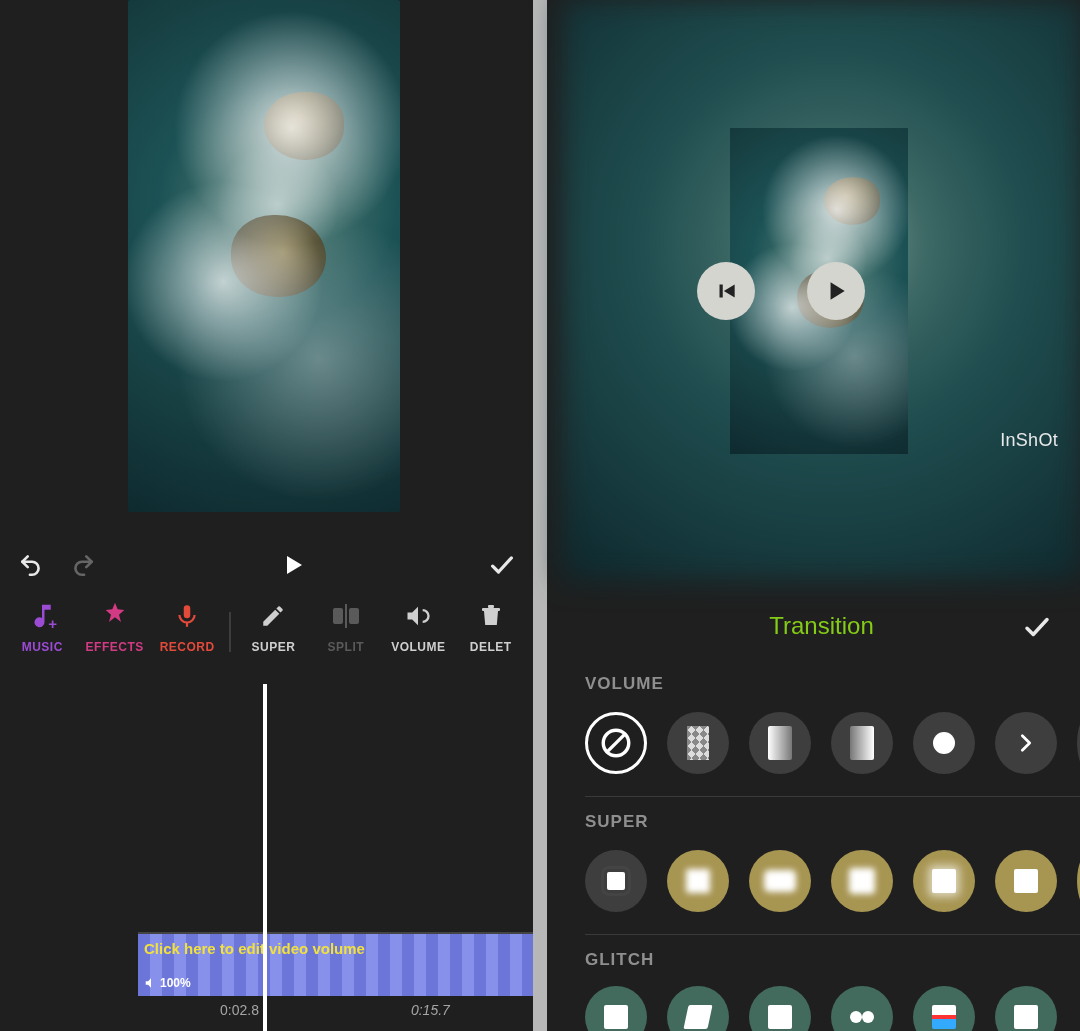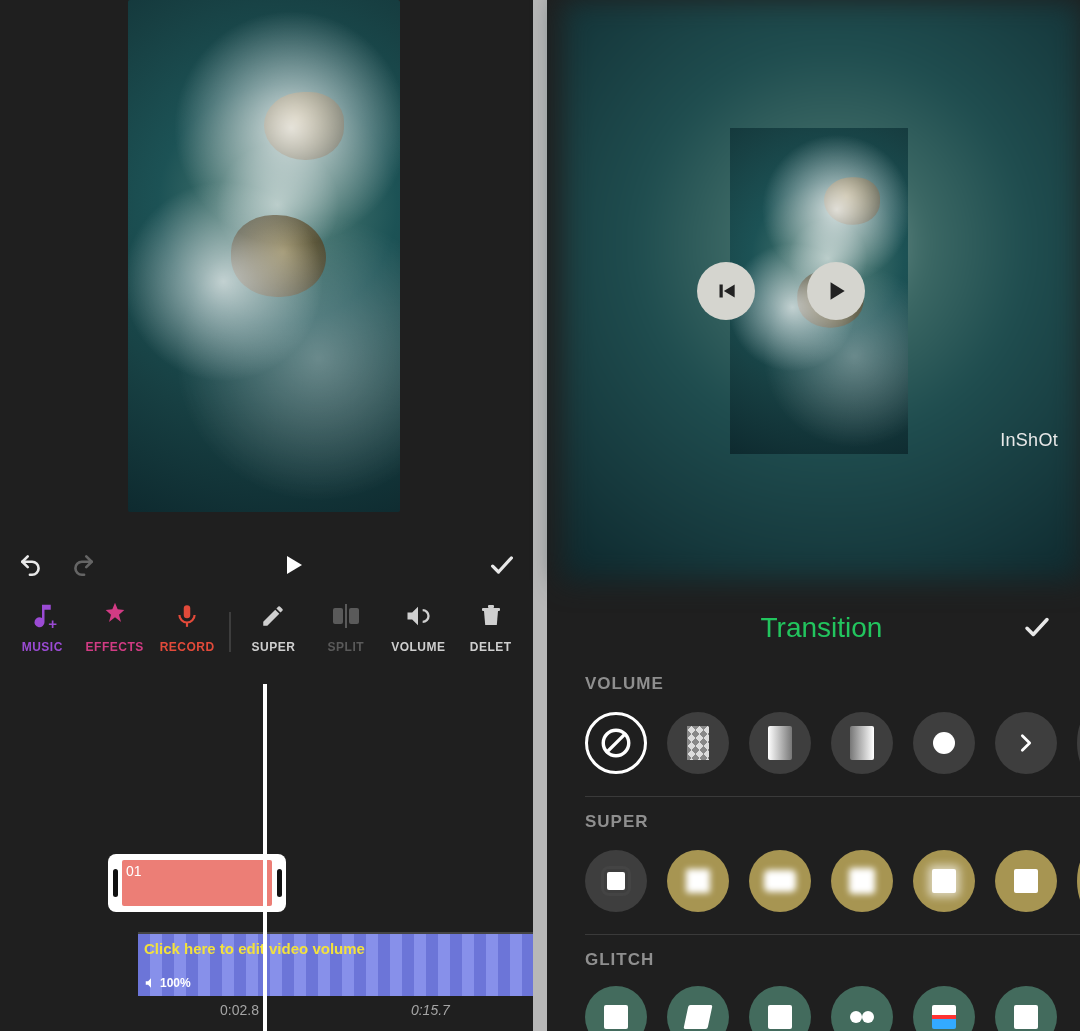--- a/index.html
+++ b/index.html
@@ -81,21 +81,21 @@
     background: radial-gradient(circle at 55% 40%, #9fb9b5 0%, #3a6b68 18%, #1c5255 35%, #173f42 65%, #0e2a2f 100%);
     overflow:hidden;
   }
   .watermark { position:absolute; right:22px; top:430px; font-size:18px; color:#e9e9e9; font-weight:500; letter-spacing:.3px;}
   .play-ctrls { position:absolute; left:150px; top:262px; display:flex; gap:52px; align-items:center;}
   .round-btn { width:58px; height:58px; border-radius:50%;
                background:#d5d5cf; display:flex;align-items:center;justify-content:center;}
 
   
   .panel-title { position:absolute; top:612px; left:16px; right:0; text-align:center;
-                 font-size:28px; color:#22c55e; font-weight:400;}
+                 font-size:24px; color:#84cc16; font-weight:400;}
   .panel-confirm { position:absolute; top:612px; right:28px;}
   .section-label { font-size:17px; font-weight:700; color:#8f8f8f; letter-spacing:1px;}
   .sec-basic  { position:absolute; left:38px; top:674px;}
   .sec-super  { position:absolute; left:38px; top:812px;}
   .sec-glitch { position:absolute; left:38px; top:950px;}
   .hr { position:absolute; left:38px; right:0; height:1px; background:#3a3a3a;}
   .hr1{ top:796px;} .hr2{ top:934px;}
   .chips { position:absolute; left:38px; display:flex; gap:20px; align-items:center;}
   .chips-basic { top:712px;} .chips-super { top:850px;} .chips-glitch { top:986px;}
   .chip { width:62px; height:62px; border-radius:50%; background:#3e3e3e;
@@ -215,27 +215,20 @@
             <rect x="3" y="4" width="18" height="3" rx="1"></rect>
             <rect x="9" y="1" width="6" height="3" rx="1"></rect>
           </svg>
       </span>
       <span>DELET</span>
     </div>
   </div>
 
   <div class="timeline">
     <div class="playhead"></div>
-    <div class="clip-wrap">
-      <div class="clip-handle"></div>
-      <div class="clip-body">
-        <span>01</span>
-      </div>
-      <div class="clip-handle"></div>
-    </div>
     <div class="audio-track">
       <div class="audio-hint">Click here to edit video volume</div>
       <div class="audio-vol">
         <svg width="14" height="14" viewBox="0 0 24 24" fill="#fff">
             <path d="M3 9v6h4l5 5V4L7 9H3z"></path>
           </svg>
         <span>100%</span>
       </div>
     </div>
     <div class="time-labels">

